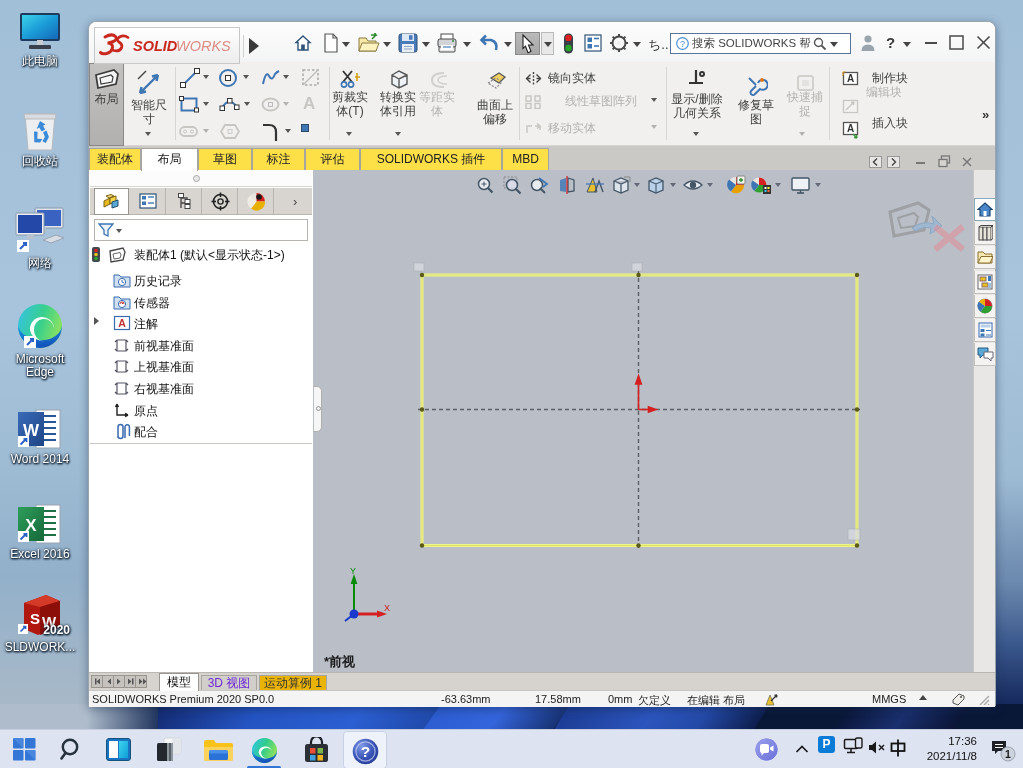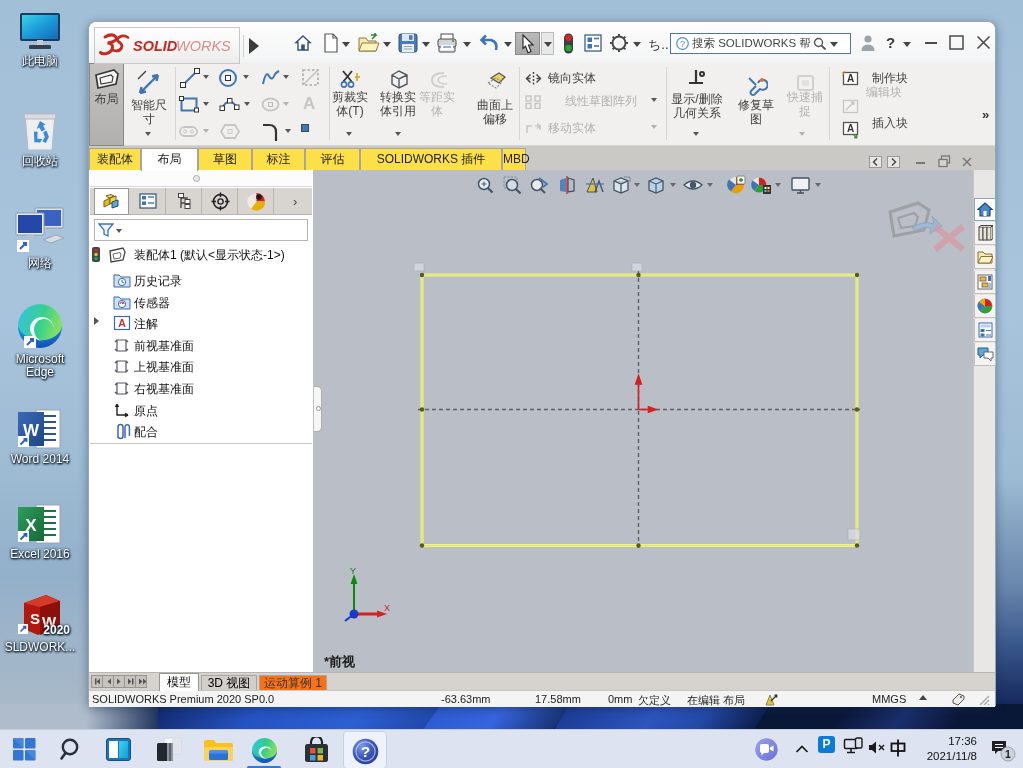--- a/index.html
+++ b/index.html
@@ -466,21 +466,21 @@
  <style>
   .ctab{position:absolute;top:2px;height:22px;font-size:12px;color:#222;text-align:center;line-height:21px;background:#fde047;border:1px solid #a8a5a1;border-bottom:none}
   .ctab.act{background:#fff;z-index:2;height:23px}
  </style>
  <div class="ctab" style="left:0;width:52px">装配体</div>
  <div class="ctab act" style="left:52px;width:57px">布局</div>
  <div class="ctab" style="left:109px;width:54px">草图</div>
  <div class="ctab" style="left:163px;width:53px">标注</div>
  <div class="ctab" style="left:216px;width:55px">评估</div>
  <div class="ctab" style="left:271px;width:142px">SOLIDWORKS 插件</div>
- <div class="ctab" style="left:413px;width:24px">MBD</div>
+ <div class="ctab" style="left:413px;width:47px">MBD</div>
  <svg class="abs" style="left:780px;top:10px" width="13" height="12" viewBox="0 0 13 12">
         <rect x="0.5" y="0.5" width="12" height="11" fill="#e8e6e4" stroke="#999"></rect>
         <path d="M8 2.5 L4.5 6 L8 9.5" fill="none" stroke="#444" stroke-width="1.4"></path>
       </svg>
  <svg class="abs" style="left:798px;top:10px" width="13" height="12" viewBox="0 0 13 12">
         <rect x="0.5" y="0.5" width="12" height="11" fill="#e8e6e4" stroke="#999"></rect>
         <path d="M5 2.5 L8.5 6 L5 9.5" fill="none" stroke="#444" stroke-width="1.4"></path>
       </svg>
  <div class="abs" style="left:827px;top:16px;width:9px;height:2px;background:#777"></div>
  <svg class="abs" style="left:849px;top:9px" width="13" height="13" viewBox="0 0 13 13">
@@ -840,22 +840,22 @@
           <path d="M9 3.5 L5.5 6.5 L9 9.5 Z"></path>
           <rect x="4" y="3.5" width="1.5" height="6"></rect>
           <path d="M20 3.5 L16.5 6.5 L20 9.5 Z"></path>
           <path d="M26 3.5 L29.5 6.5 L26 9.5 Z"></path>
           <path d="M37 3.5 L40.5 6.5 L37 9.5 Z"></path>
           <rect x="41" y="3.5" width="1.5" height="6"></rect>
           <path d="M48 3.5 L51.5 6.5 L48 9.5 Z M52 3.5 L55.5 6.5 L52 9.5 Z"></path>
         </g>
  </svg>
  <div class="abs" style="left:70px;top:0px;width:40px;height:18px;background:#fff;border:1px solid #98958f;border-bottom:none;font-size:12px;text-align:center;line-height:17px;color:#111;z-index:2">模型</div>
- <div class="abs" style="left:112px;top:2px;width:56px;height:16px;background:#d2cfca;border:1px solid #a8a5a0;border-bottom:none;font-size:12px;text-align:center;line-height:15px;color:#000000">3D 视图</div>
- <div class="abs" style="left:170px;top:2px;width:68px;height:16px;background:#f97316;border:1px solid #a8a5a0;border-bottom:none;font-size:12px;text-align:center;line-height:15px;color:#333">运动算例 1</div>
+ <div class="abs" style="left:112px;top:2px;width:56px;height:16px;background:#d2cfca;border:1px solid #a8a5a0;border-bottom:none;font-size:12px;text-align:center;line-height:15px;color:#6d28d9">3D 视图</div>
+ <div class="abs" style="left:170px;top:2px;width:68px;height:16px;background:#eab308;border:1px solid #a8a5a0;border-bottom:none;font-size:12px;text-align:center;line-height:15px;color:#333">运动算例 1</div>
 </div>
 <div id="statusbar">
  <div class="abs" style="left:3px;top:2px">SOLIDWORKS Premium 2020 SP0.0</div>
  <div class="abs" style="left:352px;top:2px">-63.63mm</div>
  <div class="abs" style="left:446px;top:2px">17.58mm</div>
  <div class="abs" style="left:519px;top:2px">0mm</div>
  <div class="abs" style="left:549px;top:2px">欠定义</div>
  <div class="abs" style="left:598px;top:2px">在编辑 布局</div>
  <svg class="abs" style="left:676px;top:2px" width="14" height="13" viewBox="0 0 14 13">
         <path d="M1 12 L5 2 L9 12 Z" fill="#e8c030" stroke="#886"></path>

